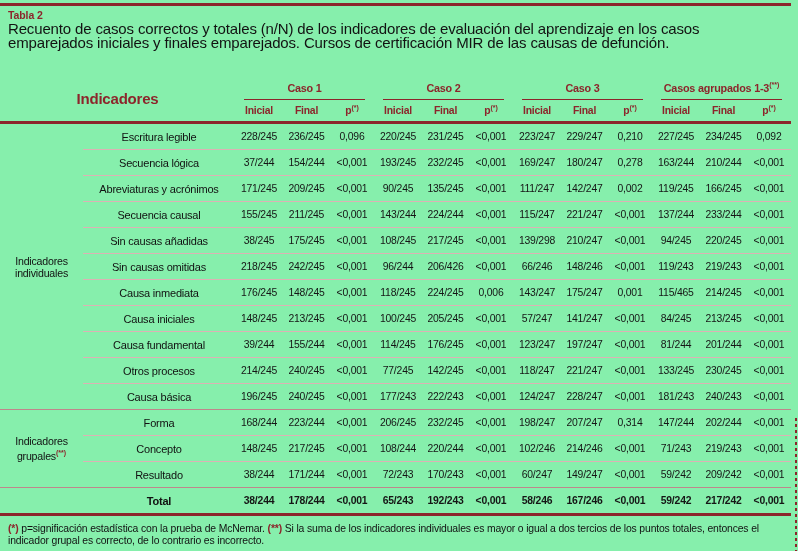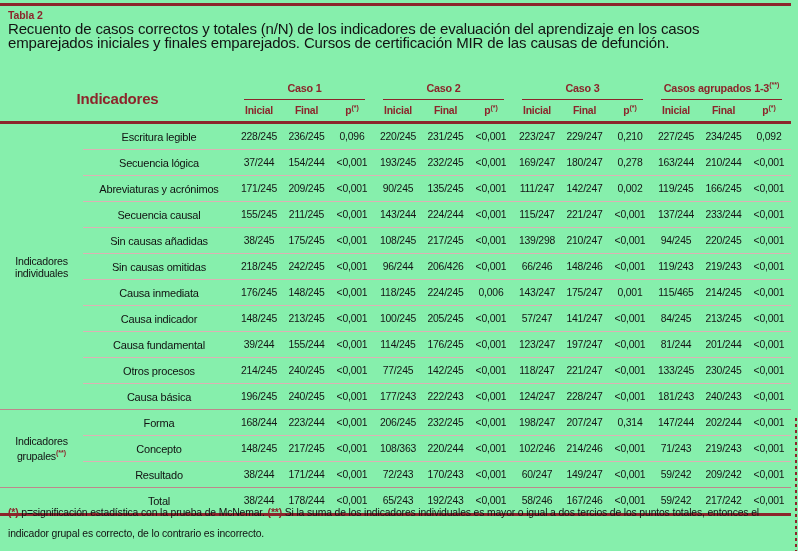--- a/index.html
+++ b/index.html
@@ -30,23 +30,23 @@
   th.case-header{font-size:10.8px;font-weight:bold;position:relative;}
   th.case-header::after{content:"";position:absolute;left:9px;right:9px;bottom:0;height:1px;background:var(--accent);}
   tr.sub-row th{height:21px;font-size:10.4px;font-weight:bold;border-bottom:3px solid var(--accent);}
   sup{font-size:7px;letter-spacing:0;}
   tbody td{height:25px;vertical-align:middle;text-align:center;border-bottom:1px solid var(--divider);}
   td.name-cell{font-size:11px;color:#111;}
   td.value-cell{font-size:10.4px;color:#151515;}
   td.group-cell{font-size:10.6px;line-height:12px;color:#111;border-bottom:1px solid var(--divider-strong);}
   td.group-cell sup{color:var(--accent);font-weight:bold;}
   tr.group-end td{border-bottom:1px solid var(--divider-strong);}
-  tr.total-row td{border-bottom:none;}
-
-  .footnote{position:absolute;top:502px;left:8px;width:782px;font-size:10.4px;line-height:21px;color:#121212;letter-spacing:-0.15px;}
+  tr.total-row td{border-bottom:none;font-weight:bold;}
+
+  .footnote{position:absolute;top:523px;left:8px;width:782px;font-size:10.4px;line-height:12px;color:#121212;letter-spacing:-0.15px;}
   .fn-marker{color:var(--accent);font-weight:bold;}
   .right-dashes{position:absolute;right:1px;top:418px;width:2px;height:133px;
     background:repeating-linear-gradient(180deg,var(--accent) 0 3px,transparent 3px 6px);}
 </style>
 </head>
 <body>
 
 <div class="page">
   <div class="top-rule"></div>
   <div class="table-label">Tabla 2</div>
@@ -193,21 +193,21 @@
           <td class="value-cell">224/245</td>
           <td class="value-cell">0,006</td>
           <td class="value-cell">143/247</td>
           <td class="value-cell">175/247</td>
           <td class="value-cell">0,001</td>
           <td class="value-cell">115/465</td>
           <td class="value-cell">214/245</td>
           <td class="value-cell">&lt;0,001</td>
         </tr>
         <tr>
-          <td class="name-cell">Causa indicador</td>
+          <td class="name-cell">Causa iniciales</td>
           <td class="value-cell">148/245</td>
           <td class="value-cell">213/245</td>
           <td class="value-cell">&lt;0,001</td>
           <td class="value-cell">100/245</td>
           <td class="value-cell">205/245</td>
           <td class="value-cell">&lt;0,001</td>
           <td class="value-cell">57/247</td>
           <td class="value-cell">141/247</td>
           <td class="value-cell">&lt;0,001</td>
           <td class="value-cell">84/245</td>
@@ -273,21 +273,21 @@
           <td class="value-cell">0,314</td>
           <td class="value-cell">147/244</td>
           <td class="value-cell">202/244</td>
           <td class="value-cell">&lt;0,001</td>
         </tr>
         <tr>
           <td class="name-cell">Concepto</td>
           <td class="value-cell">148/245</td>
           <td class="value-cell">217/245</td>
           <td class="value-cell">&lt;0,001</td>
-          <td class="value-cell">108/363</td>
+          <td class="value-cell">108/244</td>
           <td class="value-cell">220/244</td>
           <td class="value-cell">&lt;0,001</td>
           <td class="value-cell">102/246</td>
           <td class="value-cell">214/246</td>
           <td class="value-cell">&lt;0,001</td>
           <td class="value-cell">71/243</td>
           <td class="value-cell">219/243</td>
           <td class="value-cell">&lt;0,001</td>
         </tr>
         <tr class="group-end">

